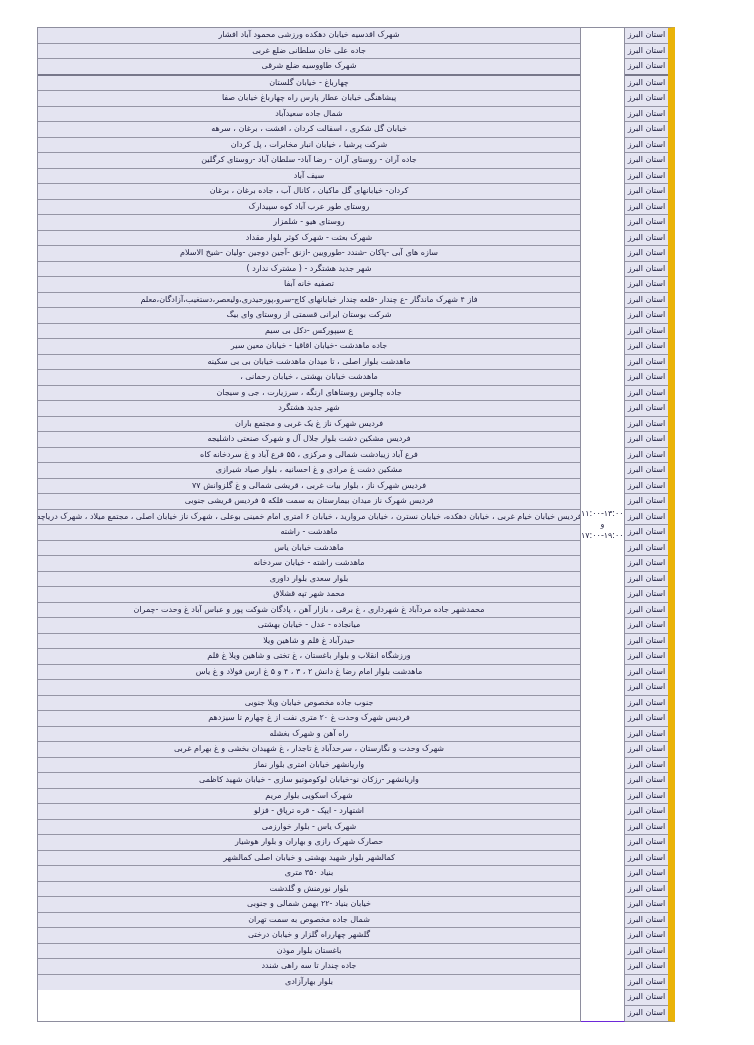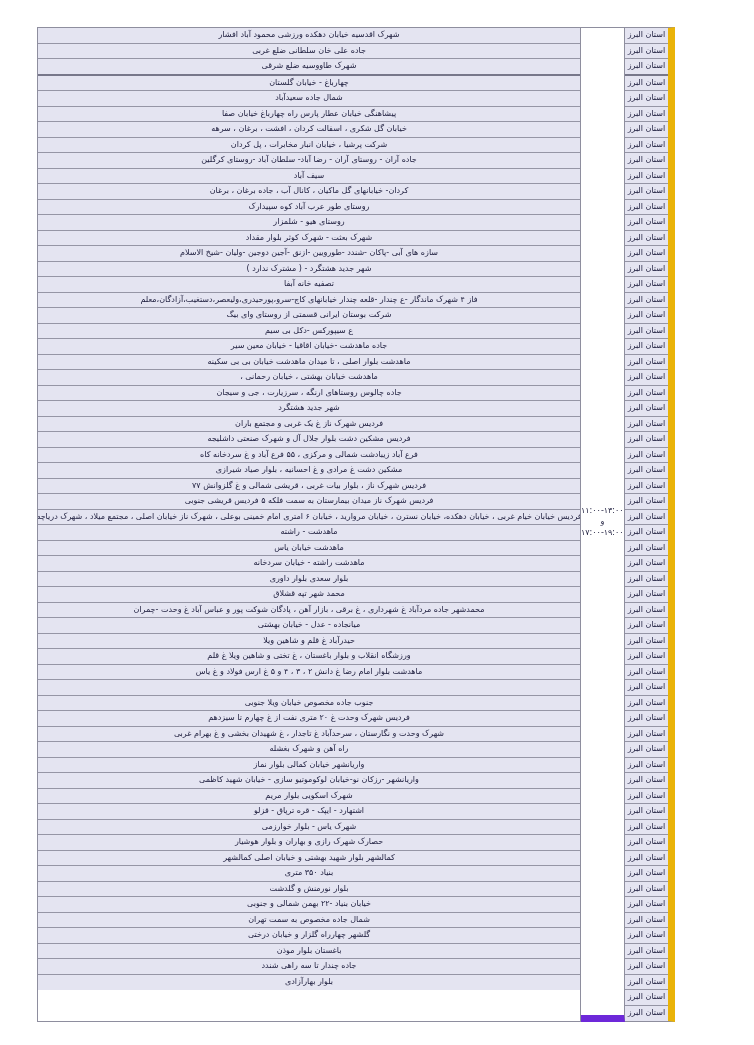--- a/index.html
+++ b/index.html
@@ -23,21 +23,21 @@
     box-sizing:border-box;
   }
   .col-address{
     width:544px;
     border:1px solid #8e8e9e;
   }
   .col-time{
     width:69px;
     border-top:1px solid #8e8e9e;
     border-right:1px solid #8e8e9e;
-    border-bottom:7px solid #6d28d9;
+    border-bottom:1px solid #6d28d9;
     background:#ffffff;
     display:flex;
     flex-direction:column;
     justify-content:center;
     align-items:center;
   }
   .col-province{
     width:75px;
     border-top:1px solid #8e8e9e;
     border-right:7px solid #eab308;
@@ -77,22 +77,22 @@
 </style>
 </head>
 <body>
 
 <div class="table-wrap">
   <div class="col col-address">
       <div class="cell">شهرک اقدسیه خیابان دهکده ورزشی محمود آباد افشار</div>
       <div class="cell">جاده علی خان سلطانی ضلع غربی</div>
       <div class="cell">شهرک طاووسیه ضلع شرقی</div>
       <div class="cell">چهارباغ - خیابان گلستان</div>
+      <div class="cell">پیشاهنگی خیابان عطار پارس راه چهارباغ خیابان صفا</div>
       <div class="cell">شمال جاده سعیدآباد</div>
-      <div class="cell">پیشاهنگی خیابان عطار پارس راه چهارباغ خیابان صفا</div>
       <div class="cell">خیابان گل شکری ، اسفالت کردان ، افشت ، برغان ، سرهه</div>
       <div class="cell">شرکت پرشیا ، خیابان انبار مخابرات ، پل کردان</div>
       <div class="cell">جاده آران - روستای آران - رضا آباد- سلطان آباد -روستای کرگلین</div>
       <div class="cell">سیف آباد</div>
       <div class="cell">کردان- خیابانهای گل ماکیان ، کانال آب ، جاده برغان ، برغان</div>
       <div class="cell">روستای طور عرب آباد کوه سپیدارک</div>
       <div class="cell">روستای هیو - شلمزار</div>
       <div class="cell">شهرک بعثت - شهرک کوثر بلوار مقداد</div>
       <div class="cell">سازه های آبی -پاکان -شندد -طورویین -ازنق -آجین دوجین -ولیان -شیخ الاسلام</div>
       <div class="cell">شهر جدید هشتگرد - ( مشترک ندارد )</div>
@@ -118,23 +118,23 @@
       <div class="cell">بلوار سعدی بلوار داوری</div>
       <div class="cell">محمد شهر تپه قشلاق</div>
       <div class="cell">محمدشهر جاده مردآباد غ شهرداری ، غ برقی ، بازار آهن ، پادگان شوکت پور و عباس آباد غ وحدت -چمران</div>
       <div class="cell">میانجاده - عدل -  خیابان بهشتی</div>
       <div class="cell">حیدرآباد غ قلم و شاهین ویلا</div>
       <div class="cell">ورزشگاه انقلاب و بلوار باغستان ، غ تختی و شاهین ویلا غ قلم</div>
       <div class="cell">ماهدشت بلوار امام رضا غ دانش ۲ ، ۳ ، ۴ و ۵ غ ارس فولاد و غ یاس</div>
       <div class="cell"></div>
       <div class="cell">جنوب جاده مخصوص خیابان ویلا جنوبی</div>
       <div class="cell">فردیس شهرک وحدت غ ۲۰ متری نفت از غ  چهارم تا سیزدهم</div>
+      <div class="cell">راه آهن و شهرک بغشله</div>
       <div class="cell">شهرک وحدت و نگارستان ، سرحدآباد غ تاجدار ، غ شهیدان بخشی و غ بهرام غربی</div>
-      <div class="cell">راه آهن و شهرک بغشله</div>
-      <div class="cell">واریانشهر خیابان کمالی بلوار نماز</div>
+      <div class="cell">واریانشهر خیابان امتری بلوار نماز</div>
       <div class="cell">واریانشهر -رزکان نو-خیابان لوکوموتیو سازی - خیابان شهید کاظمی</div>
       <div class="cell">شهرک اسکویی بلوار مریم</div>
       <div class="cell">اشتهارد - ایپک - قره ترپاق - قزلو</div>
       <div class="cell">شهرک یاس - بلوار خوارزمی</div>
       <div class="cell">حصارک شهرک رازی و بهاران و بلوار هوشیار</div>
       <div class="cell">کمالشهر بلوار شهید بهشتی و خیابان اصلی کمالشهر</div>
       <div class="cell">بنیاد ۳۵۰ متری</div>
       <div class="cell">بلوار نورمنش و گلدشت</div>
       <div class="cell">خیابان بنیاد -۲۲ بهمن شمالی و جنوبی</div>
       <div class="cell">شمال جاده مخصوص به سمت تهران</div>

